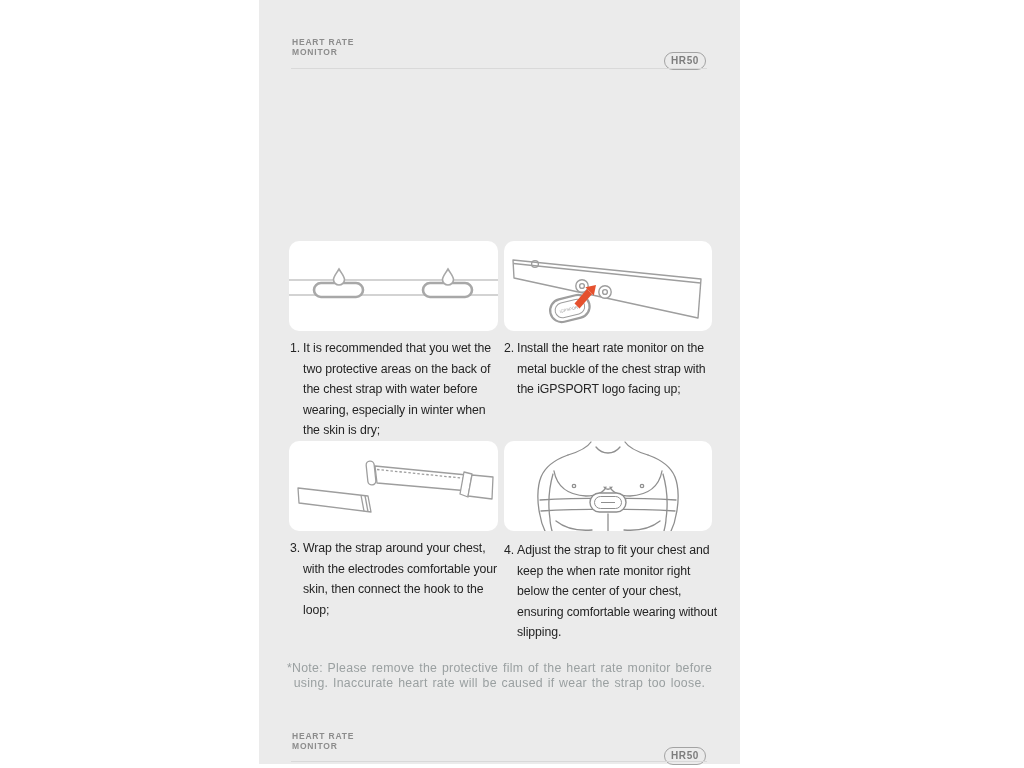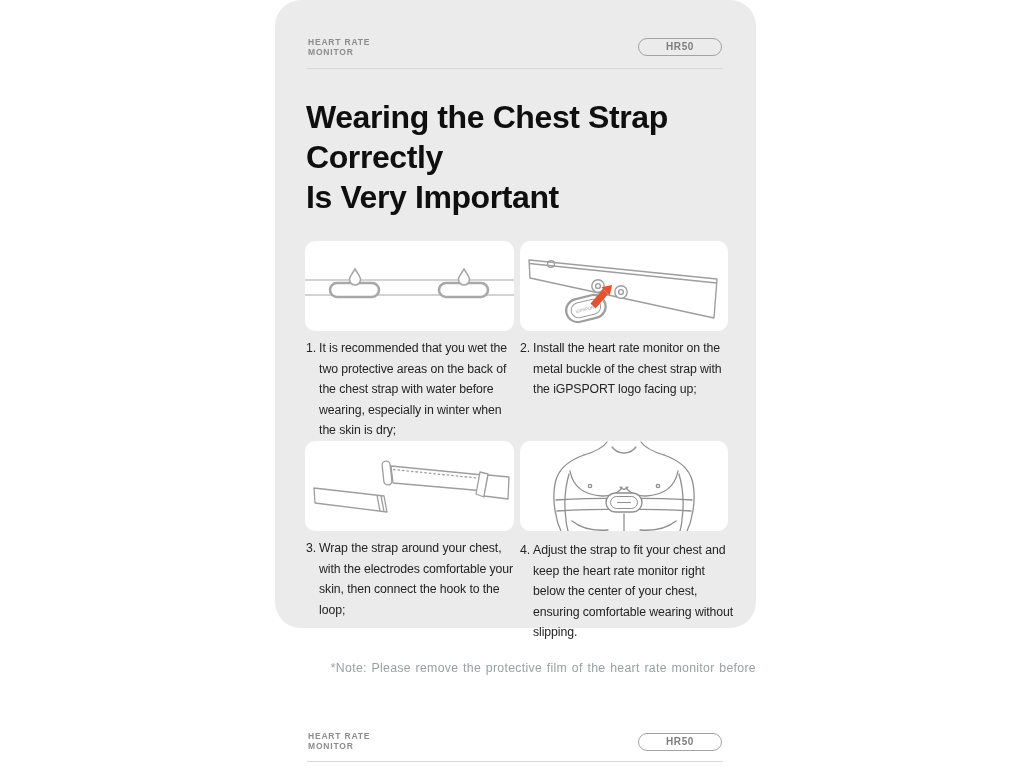--- a/index.html
+++ b/index.html
@@ -1,27 +1,27 @@
 <!DOCTYPE html>
 <html><head>
 <meta charset="utf-8">
 <style>
   html,body{margin:0;padding:0;background:#ffffff;}
   .stage{position:relative;width:1024px;height:768px;background:#ffffff;overflow:hidden;
          font-family:"Liberation Sans",sans-serif;-webkit-font-smoothing:antialiased;}
-  .sheet{position:absolute;left:275px;top:0;width:481px;height:628px;background:#ebebeb;border-radius:26px;}
+  .sheet{position:absolute;left:259px;top:0;width:481px;height:764px;background:#ebebeb;}
 
   
   .brand{position:absolute;left:33px;font-size:8.5px;line-height:10px;font-weight:bold;
          letter-spacing:.8px;color:#8c8c8c;}
   .hdr-brand{top:37px;}
   .ftr-brand{top:731px;}
-  .pill{position:absolute;right:34px;box-sizing:border-box;height:18px;padding:0 27px;
+  .pill{position:absolute;right:34px;box-sizing:border-box;height:18px;padding:0 6px;
         border:1px solid #a3a3a3;border-radius:9px;font-size:10px;line-height:16px;
-        font-weight:bold;letter-spacing:.6px;color:#7d7d7d;background:transparent;}
+        font-weight:bold;letter-spacing:.6px;color:#7d7d7d;background:transparent;margin-top:14px;}
   .hdr-pill{top:38px;}
   .ftr-pill{top:733px;}
   .rule{position:absolute;left:32px;right:33px;height:1px;background:#d9d9d9;}
   .hdr-rule{top:68px;}
   .ftr-rule{top:761px;}
 
   
   .title{position:absolute;left:31px;top:97px;font-size:32px;line-height:40px;
          font-weight:bold;color:#0f0f0f;letter-spacing:-.4px;}
   .title span{display:block;}
@@ -38,41 +38,36 @@
   
   .step{position:absolute;display:flex;font-size:12.3px;line-height:20.5px;
         letter-spacing:-.1px;color:#242424;}
   .step .num{flex:0 0 auto;margin-right:3px;}
   .s1{left:31px;top:338px;width:210px;}
   .s2{left:245px;top:338px;width:216px;}
   .s3{left:31px;top:538px;width:212px;}
   .s4{left:245px;top:540px;width:216px;}
 
   
-  .note{position:absolute;left:0;right:0;top:661px;text-align:right;font-size:12.3px;
+  .note{position:absolute;left:0;right:0;top:661px;text-align:center;font-size:12.3px;
         line-height:14.8px;letter-spacing:.3px;word-spacing:1px;color:#9aa0a1;}
 </style>
 </head>
 <body>
 
 <div class="stage">
   <div class="sheet">
 
     <div class="brand hdr-brand">
       <div>HEART RATE</div>
       <div>MONITOR</div>
     </div>
     <div class="pill hdr-pill">HR50</div>
     <div class="rule hdr-rule"></div>
 
-    <h1 class="title" style="margin:0">
-      <span>Wearing the Chest Strap</span>
-      <span>Correctly</span>
-      <span>Is Very Important</span>
-    </h1>
 
     <div class="figure fig1">
       <svg viewBox="0 0 209 90">
         <g stroke="#a8a8a8" fill="none">
           <path d="M0 39 H209" stroke-width="1.2"></path>
           <path d="M0 54 H209" stroke-width="1.2"></path>
           <rect x="25" y="42" width="49" height="14" rx="7" fill="#fff" stroke-width="2.6"></rect>
           <rect x="134" y="42" width="49" height="14" rx="7" fill="#fff" stroke-width="2.6"></rect>
           <path d="M50 28 C53 33 55.5 35.5 55.5 38.5 A5.5 5.5 0 1 1 44.5 38.5 C44.5 35.5 47 33 50 28 Z" fill="#fff" stroke-width="1.6"></path>
           <path d="M159 28 C162 33 164.5 35.5 164.5 38.5 A5.5 5.5 0 1 1 153.5 38.5 C153.5 35.5 156 33 159 28 Z" fill="#fff" stroke-width="1.6"></path>
@@ -154,25 +149,26 @@
     <div class="step s2">
       <span class="num">2.</span>
       <span>Install the heart rate monitor on the metal buckle of the chest strap with the iGPSPORT logo facing up;</span>
     </div>
     <div class="step s3">
       <span class="num">3.</span>
       <span>Wrap the strap around your chest, with the electrodes comfortable your skin, then connect the hook to the loop;</span>
     </div>
     <div class="step s4">
       <span class="num">4.</span>
-      <span>Adjust the strap to fit your chest and keep the heart rate monitor right below the center of your chest, ensuring comfortable wearing without slipping.</span>
+      <span>Adjust the strap to fit your chest and keep the when rate monitor right below the center of your chest, ensuring comfortable wearing without slipping.</span>
     </div>
 
     <div class="note">
       <div>*Note: Please remove the protective film of the heart rate monitor before</div>
+      <div>using. Inaccurate heart rate will be caused if wear the strap too loose.</div>
     </div>
 
     <div class="brand ftr-brand">
       <div>HEART RATE</div>
       <div>MONITOR</div>
     </div>
     <div class="pill ftr-pill">HR50</div>
     <div class="rule ftr-rule"></div>
 
   </div>

